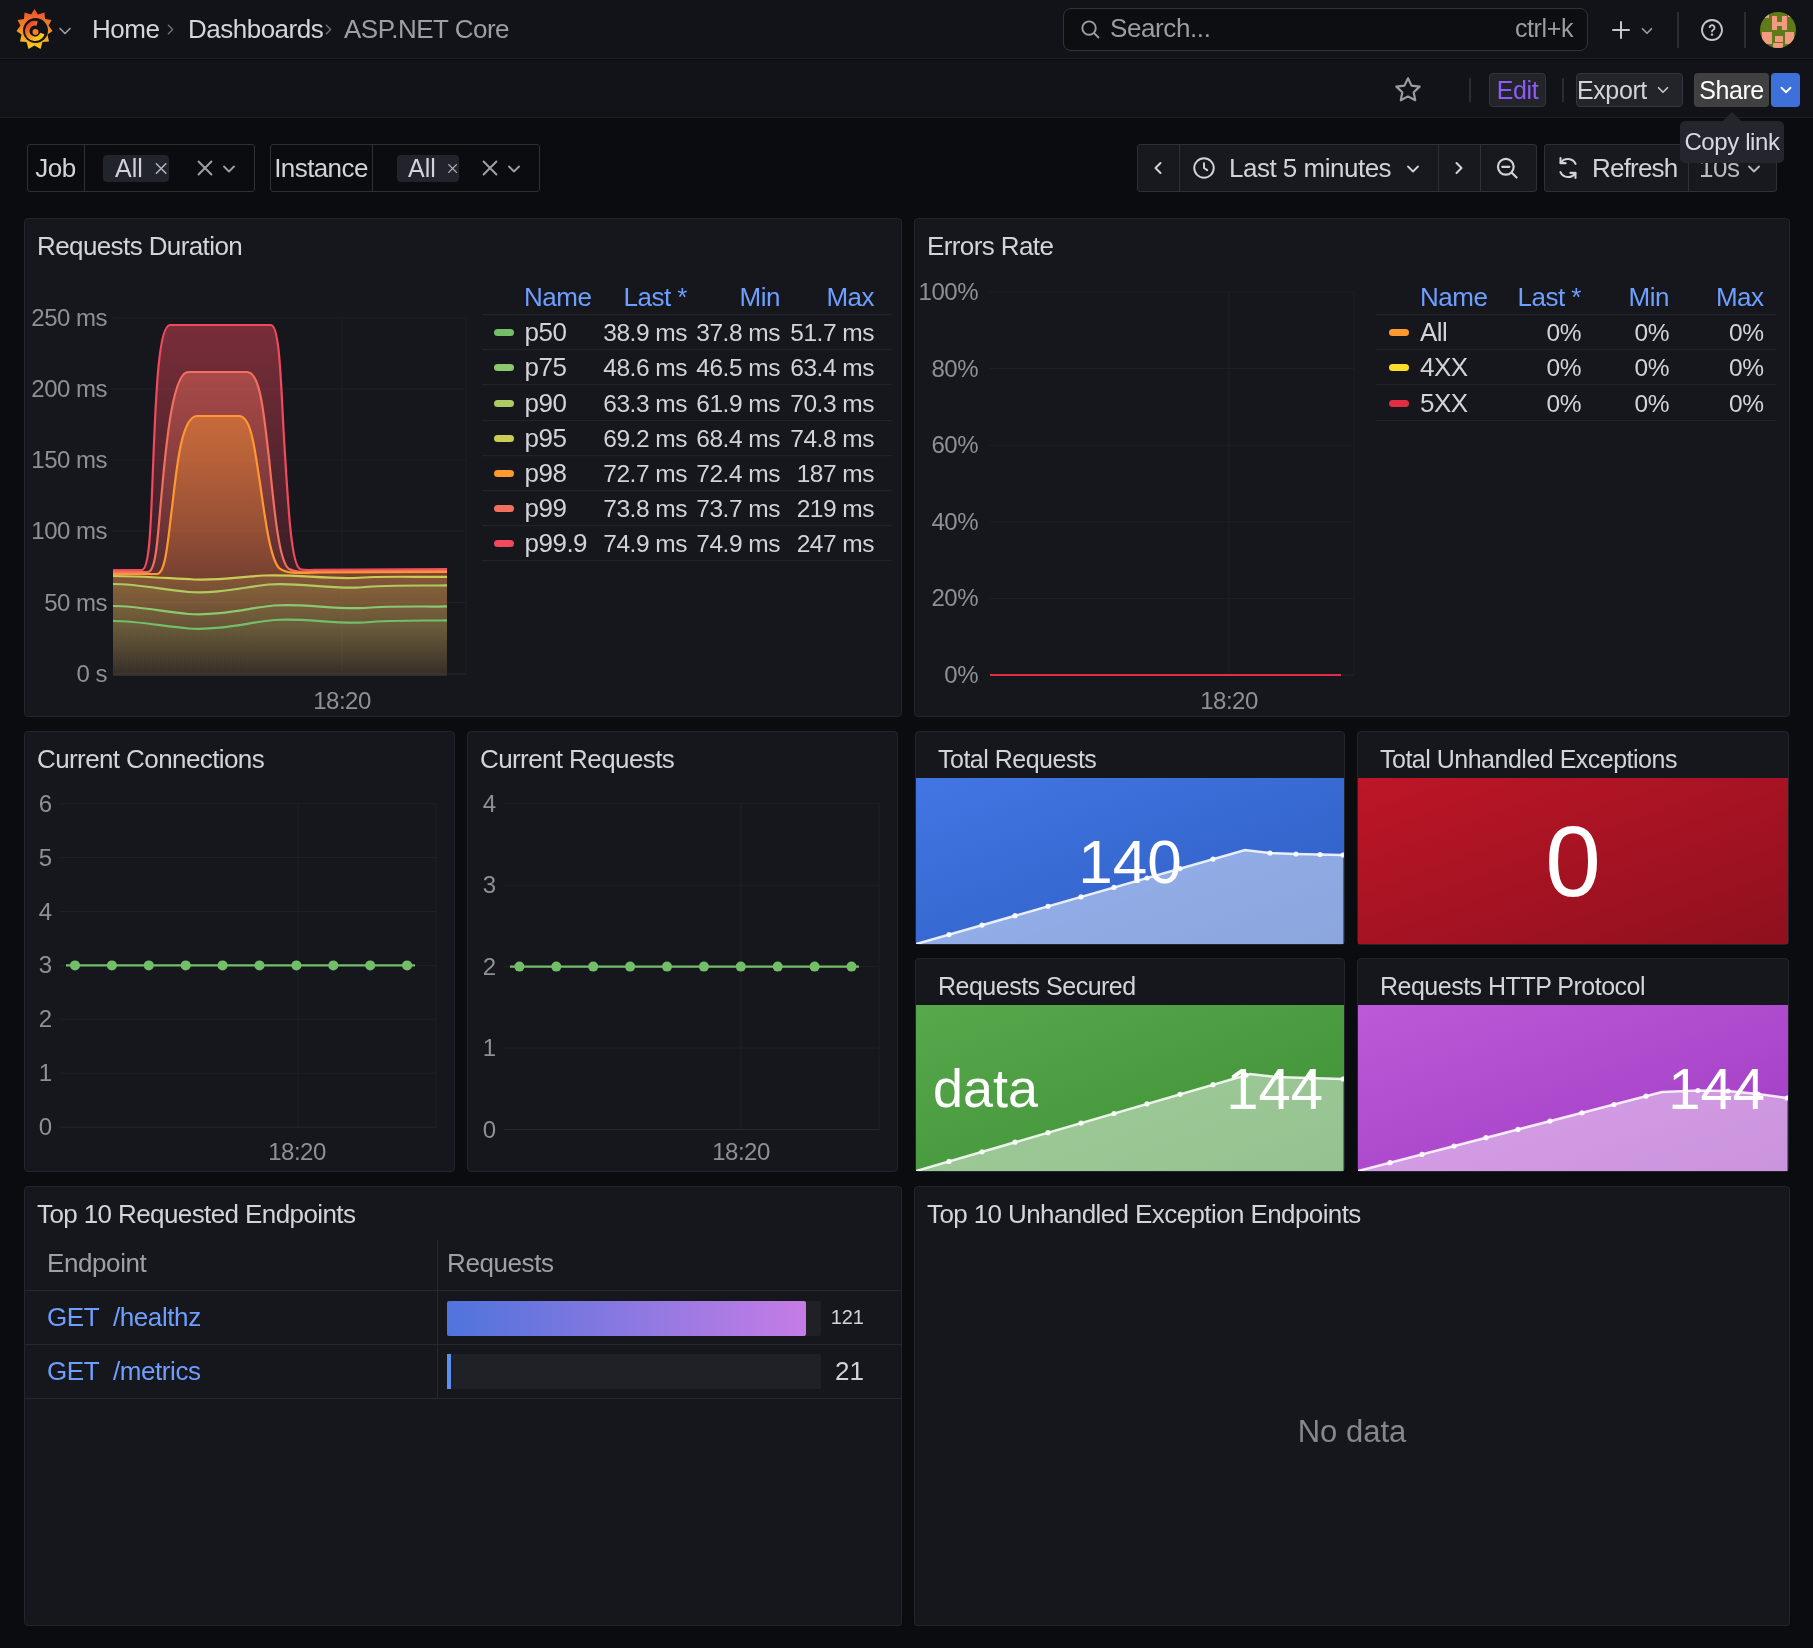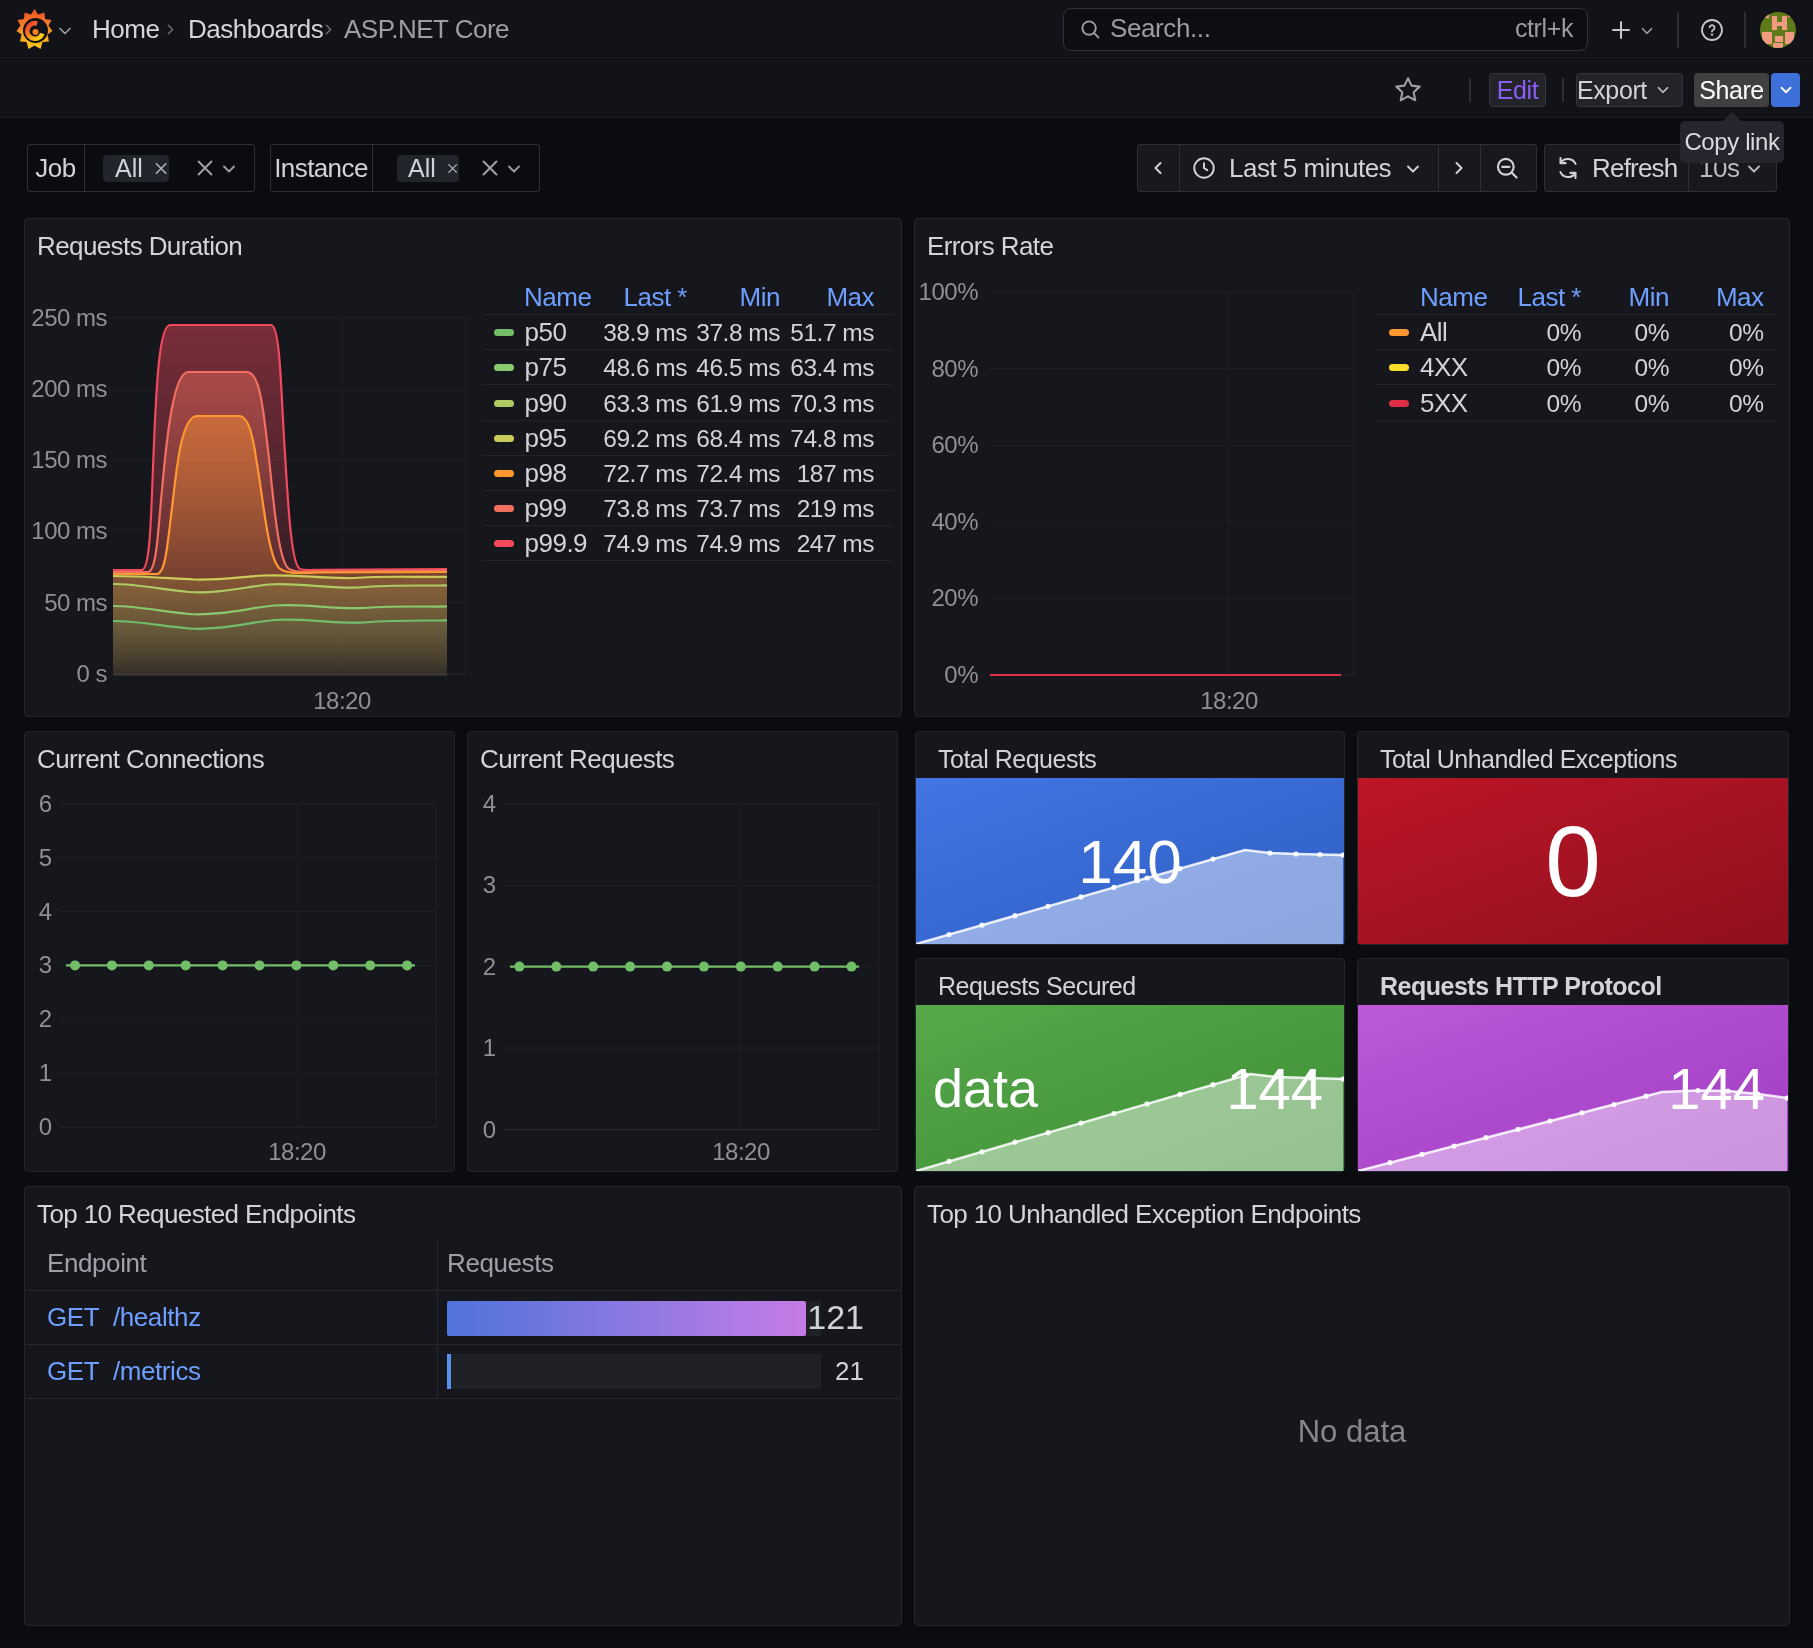--- a/index.html
+++ b/index.html
@@ -455,21 +455,21 @@
       <circle cx="330" cy="70.2" r="2.6" fill="#fff" opacity=".9"></circle>
       <circle cx="360" cy="72" r="2.6" fill="#fff" opacity=".9"></circle>
       <circle cx="395" cy="73" r="2.6" fill="#fff" opacity=".9"></circle>
       <circle cx="427" cy="74" r="2.6" fill="#fff" opacity=".9"></circle>
 </svg>
 <div style="position:absolute;left:17px;top:0;height:166px;display:flex;align-items:center;font-size:54px;font-weight:500;color:#fff">data</div>
 <div style="position:absolute;right:21px;top:0;height:166px;display:flex;align-items:center;font-size:58px;font-weight:500;color:#fff">144</div>
 </div>
 
 <div class="panel" style="left:1357px;top:958px;width:432px;height:214px"></div>
-<div class="abs" style="left:1380px;top:972px;font-size:25px;font-weight:700;color:#d3d4da;letter-spacing:-0.5px">Requests HTTP Protocol</div>
+<div class="abs" style="left:1380px;top:972px;font-size:25px;font-weight:400;color:#d3d4da;letter-spacing:-0.5px">Requests HTTP Protocol</div>
 <div class="abs" style="left:1358px;top:1005px;width:430px;height:166px;background:linear-gradient(160deg,#bc59d8,#a03cc2);overflow:hidden">
 <svg width="430" height="166" viewBox="0 0 430 166" style="position:absolute;left:0;top:0">
 <path d="M0,166 L304,87 L340,85.5 L370,86 L400,89 L429,93 L429,166 Z" fill="rgba(255,255,255,.45)"></path>
 <path d="M0,166 L304,87 L340,85.5 L370,86 L400,89 L429,93" stroke="rgba(255,255,255,.85)" stroke-width="2.5" fill="none"></path>
 <circle cx="32" cy="157.7" r="2.6" fill="#fff" opacity=".9"></circle>
       <circle cx="64" cy="149.4" r="2.6" fill="#fff" opacity=".9"></circle>
       <circle cx="96" cy="141.1" r="2.6" fill="#fff" opacity=".9"></circle>
       <circle cx="128" cy="132.7" r="2.6" fill="#fff" opacity=".9"></circle>
       <circle cx="160" cy="124.4" r="2.6" fill="#fff" opacity=".9"></circle>
       <circle cx="192" cy="116.1" r="2.6" fill="#fff" opacity=".9"></circle>
@@ -486,21 +486,21 @@
 
 <div class="panel" style="left:24px;top:1186px;width:878px;height:440px"></div>
 <div class="ptitle" style="left:37px;top:1199px">Top 10 Requested Endpoints</div>
 <div class="abs vc" style="left:47px;top:1240px;height:46px;font-size:26px;color:#9ea0a8;letter-spacing:-0.4px">Endpoint</div>
 <div class="abs vc" style="left:447px;top:1240px;height:46px;font-size:26px;color:#9ea0a8;letter-spacing:-0.4px">Requests</div>
 <div class="abs" style="left:437px;top:1240px;width:1px;height:159px;background:#26282e"></div>
 <div class="abs" style="left:25px;top:1290px;width:876px;height:1px;background:#26282e"></div>
 <div class="abs vc" style="left:47px;top:1294px;height:46px;font-size:26px;color:#6e9fff;letter-spacing:-0.4px">GET&nbsp; /healthz</div>
 <div class="abs" style="left:447px;top:1301px;width:374px;height:35px;background:#1f2127;border-radius:2px"></div>
 <div class="abs" style="left:447px;top:1301px;width:359px;height:35px;background:linear-gradient(90deg,#4f74dc,#c67ce6);border-radius:2px"></div>
-<div class="abs vc" style="left:780px;top:1294px;width:84px;height:46px;font-size:34px;color:#d2d3d9;justify-content:flex-end">121</div>
+<div class="abs vc" style="left:780px;top:1294px;width:84px;height:46px;font-size:20px;color:#d2d3d9;justify-content:flex-end">121</div>
 <div class="abs" style="left:25px;top:1344px;width:876px;height:1px;background:#26282e"></div>
 <div class="abs vc" style="left:47px;top:1348px;height:46px;font-size:26px;color:#6e9fff;letter-spacing:-0.4px">GET&nbsp; /metrics</div>
 <div class="abs" style="left:447px;top:1354px;width:374px;height:35px;background:#1f2127;border-radius:2px"></div>
 <div class="abs" style="left:447px;top:1354px;width:4px;height:35px;background:#5b8ff0"></div>
 <div class="abs vc" style="left:780px;top:1348px;width:84px;height:46px;font-size:26px;color:#d2d3d9;justify-content:flex-end">21</div>
 <div class="abs" style="left:25px;top:1398px;width:876px;height:1px;background:#26282e"></div>
 
 <div class="panel" style="left:914px;top:1186px;width:876px;height:440px"></div>
 <div class="ptitle" style="left:927px;top:1199px">Top 10 Unhandled Exception Endpoints</div>
 <div class="abs" style="left:914px;top:1238px;width:876px;height:388px;display:flex;align-items:center;justify-content:center;font-size:31px;color:#85878e">No data</div>

